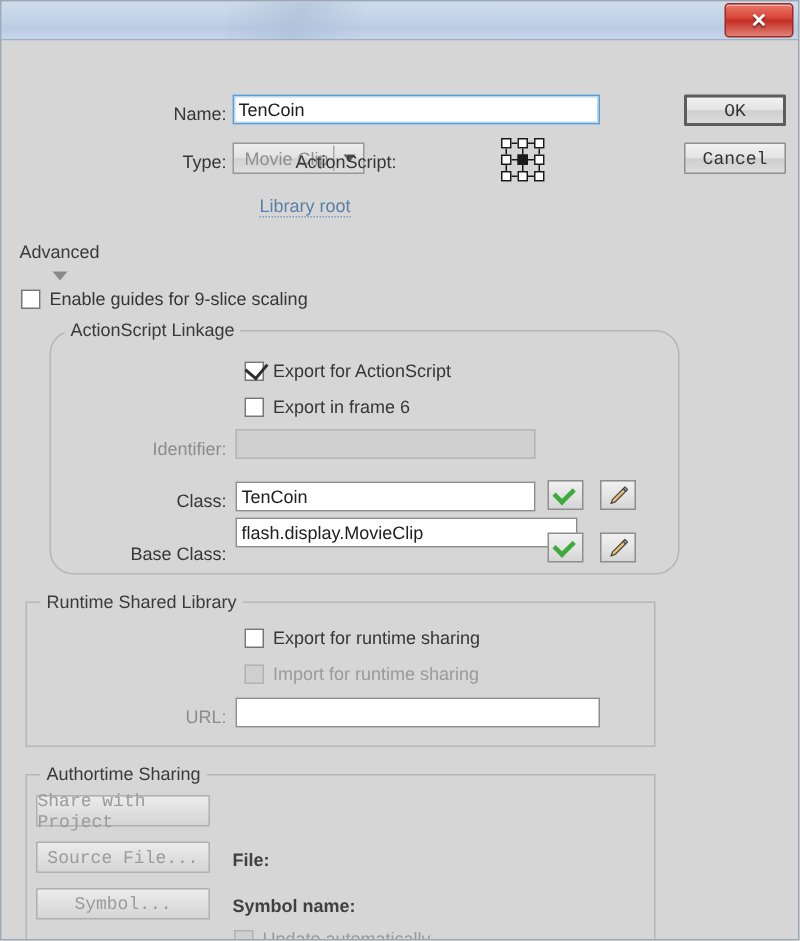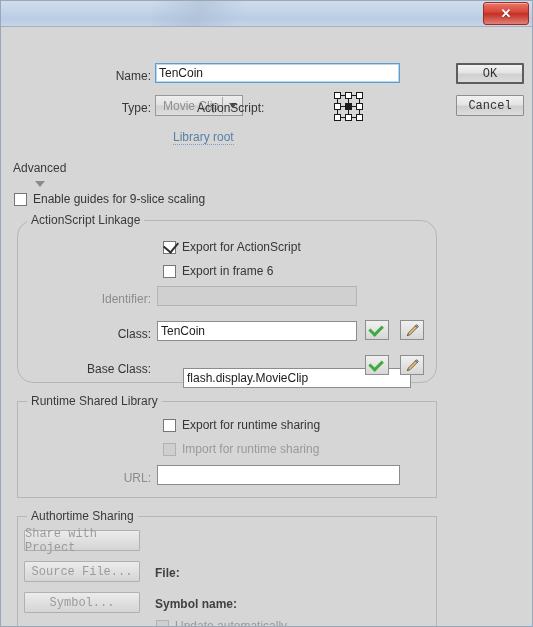--- a/index.html
+++ b/index.html
@@ -332,21 +332,21 @@
     <div class="disclosure" style="left:12px; top:134px;flex-direction:column;">
       <span class="dsc-label">Advanced</span>
       <span class="dsc-tri"></span>
     </div>
 
     <div class="cbrow" style="left:13px; top:165px;">
       <span class="cbox"></span>
       <span class="cblabel">Enable guides for 9-slice scaling</span>
     </div>
 
-    <div class="group" style="left:16px; top:193px; width:420px; height:163px;border-radius:16px;">
+    <div class="group" style="left:32px; top:193px; width:420px; height:163px;border-radius:16px;">
       <span class="group-title">ActionScript Linkage</span>
     </div>
 
     <div class="cbrow" style="left:162px; top:213px;">
       <span class="cbox">
         <i class="tick"></i>
       </span>
       <span class="cblabel">Export for ActionScript</span>
     </div>
 
@@ -365,21 +365,21 @@
     </div>
     <div class="iconbtn" style="left:399px; top:293px;">
       <svg width="15" height="15" viewBox="0 0 16 16">
         <path d="M2.5 13.5 L3.6 10.6 L11.2 3.0 L13.0 4.8 L5.4 12.4 Z" fill="#f0c070" stroke="#4a4a4a" stroke-width="0.9" stroke-linejoin="round"></path>
         <path d="M11.2 3.0 L12.4 1.8 L14.2 3.6 L13.0 4.8 Z" fill="#b9b9b9" stroke="#4a4a4a" stroke-width="0.9" stroke-linejoin="round"></path>
         <path d="M2.5 13.5 L3.6 12.9 L3.1 12.4 Z" fill="#333"></path>
       </svg>
     </div>
 
     <div class="lbl" style="left:20px; top:335px; width:130px;">Base Class:</div>
-    <input class="txt" style="left: 156px; top: 341px; width: 228px; margin-left: 26px;" value="flash.display.MovieClip">
+    <input class="txt" style="left: 156px; top: 318px; width: 228px;" value="flash.display.MovieClip">
     <div class="iconbtn" style="left:364px; top:328px;">
       <i class="chk-glyph"></i>
     </div>
     <div class="iconbtn" style="left:399px; top:328px;">
       <svg width="15" height="15" viewBox="0 0 16 16">
         <path d="M2.5 13.5 L3.6 10.6 L11.2 3.0 L13.0 4.8 L5.4 12.4 Z" fill="#f0c070" stroke="#4a4a4a" stroke-width="0.9" stroke-linejoin="round"></path>
         <path d="M11.2 3.0 L12.4 1.8 L14.2 3.6 L13.0 4.8 Z" fill="#b9b9b9" stroke="#4a4a4a" stroke-width="0.9" stroke-linejoin="round"></path>
         <path d="M2.5 13.5 L3.6 12.9 L3.1 12.4 Z" fill="#333"></path>
       </svg>
     </div>

